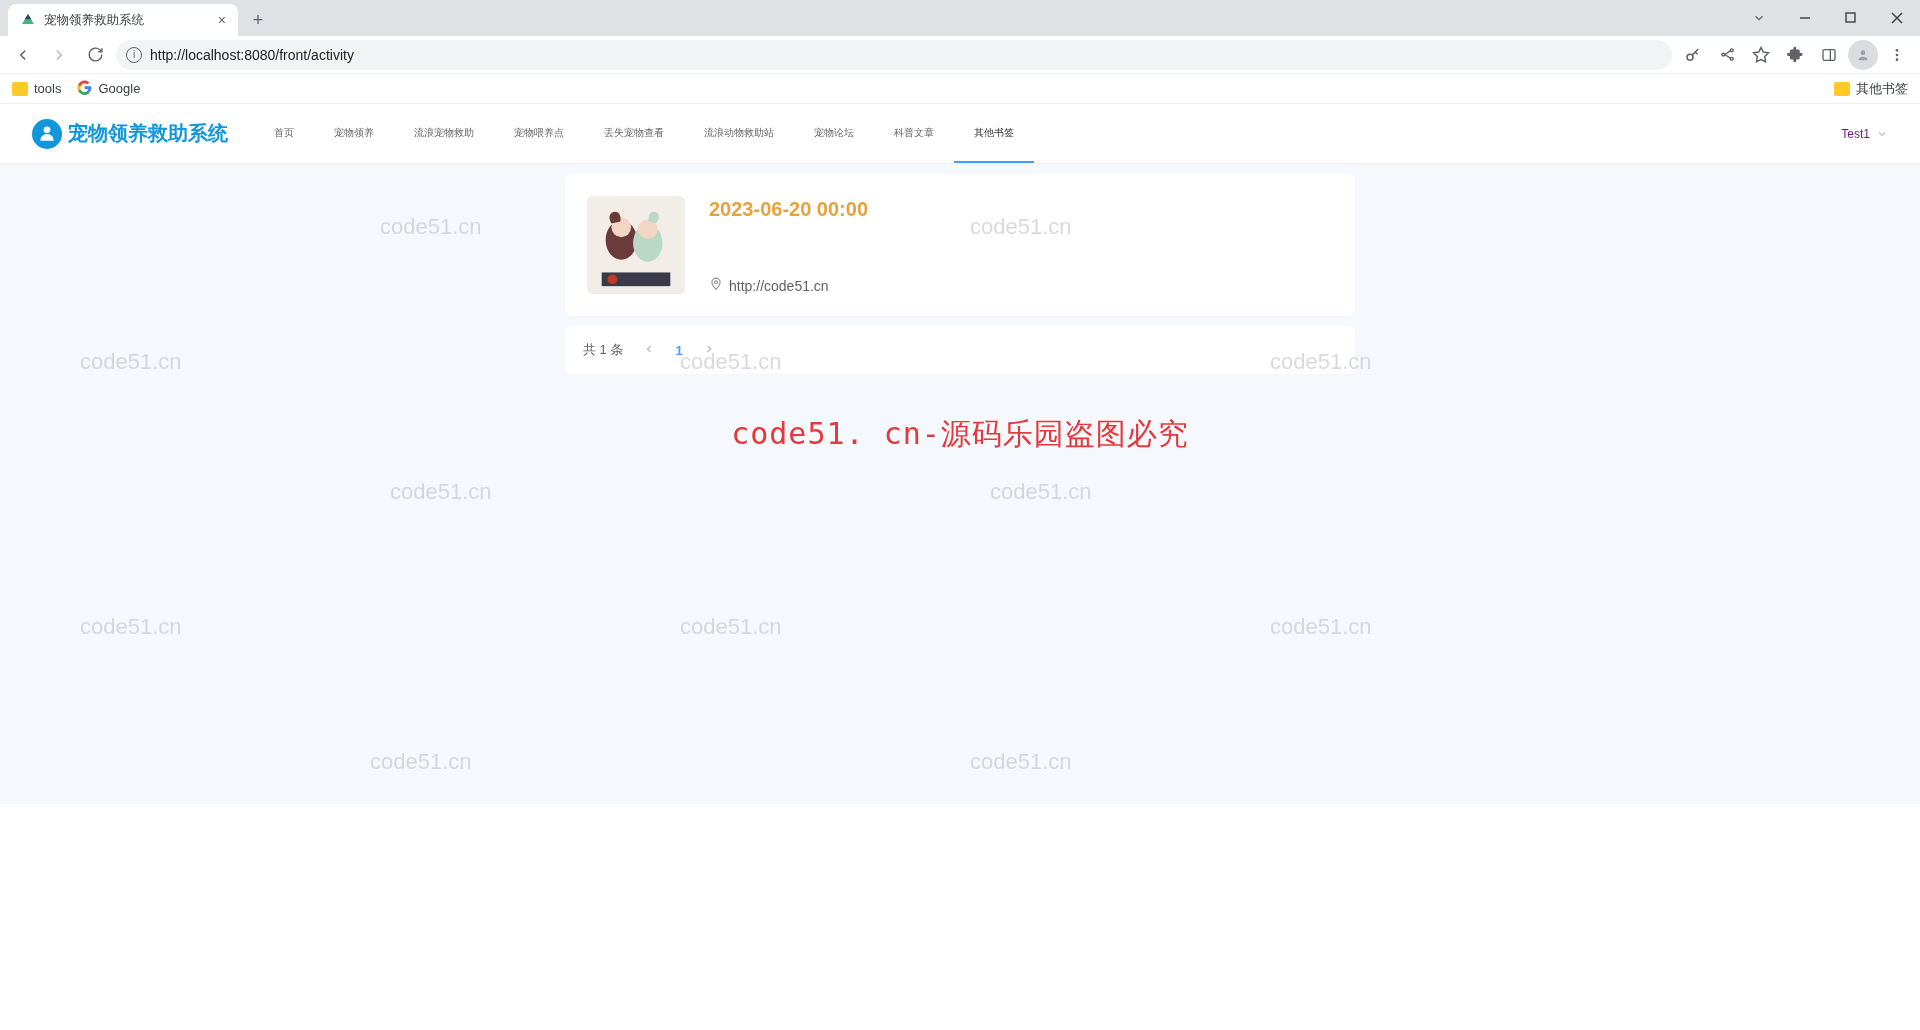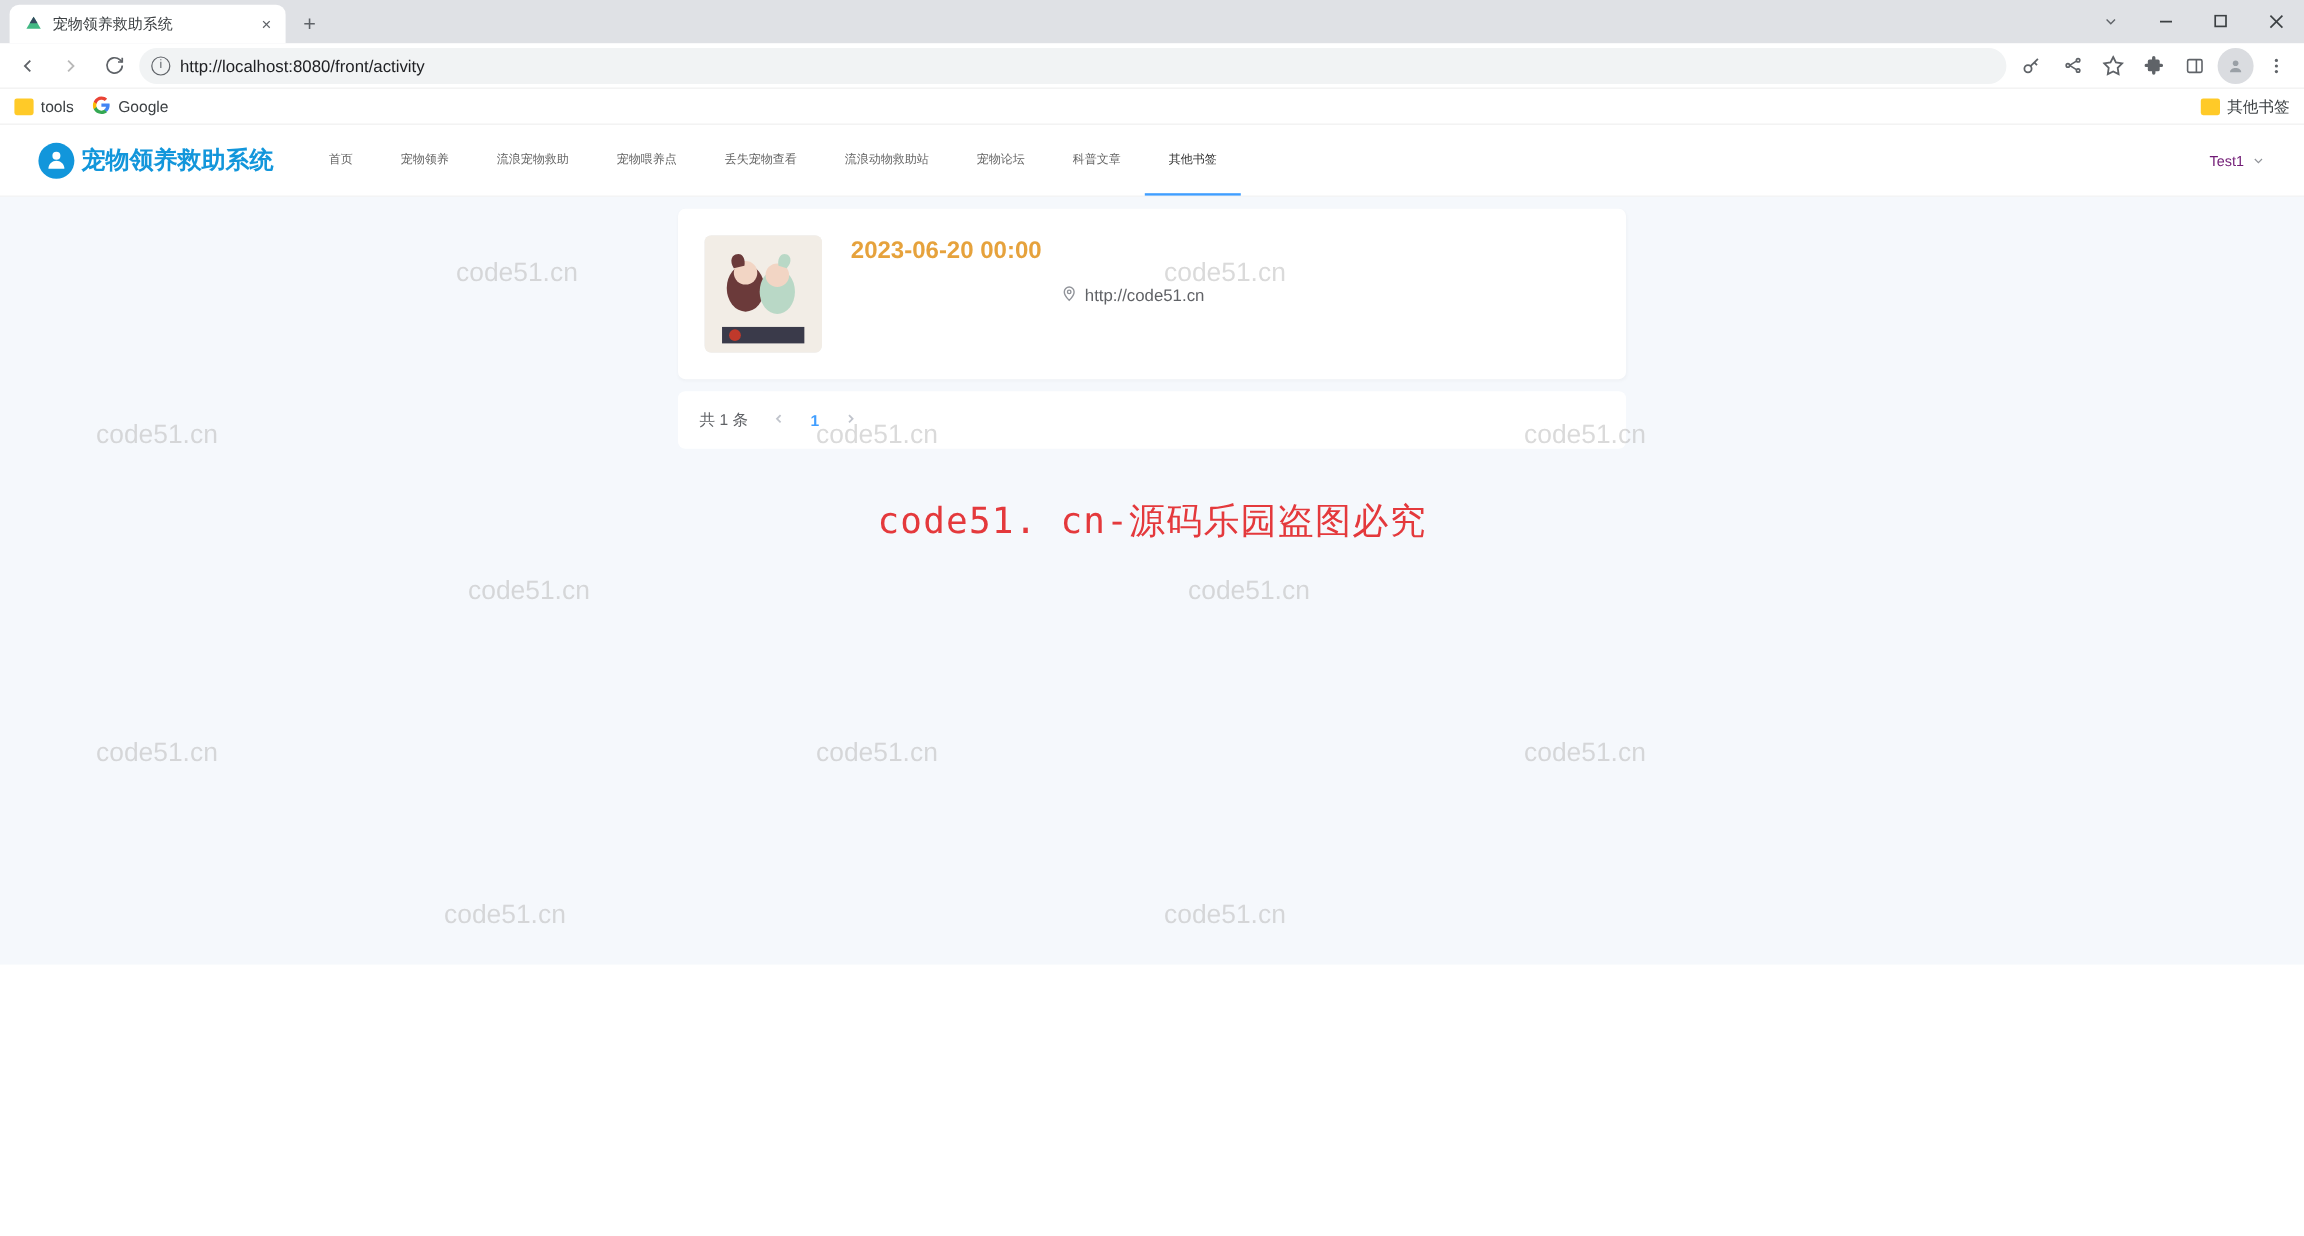--- a/index.html
+++ b/index.html
@@ -40,21 +40,21 @@
   .nav-menu a { display: flex; align-items: center; height: 100%; padding: 0 20px; color: #666; text-decoration: none; font-size: 10px; cursor: pointer; border-bottom: 2px solid transparent; }
   .nav-menu a.active { color: #333; border-bottom-color: #409eff; font-weight: 500; }
   .user-drop { margin-left: auto; display: flex; align-items: center; gap: 6px; color: #701a75; cursor: pointer; font-size: 12px; }
 
   .page-body { background: #f5f8fc; padding: 10px 0 60px; min-height: 640px; }
   .container { width: 790px; margin: 0 auto; }
 
   .card { background: #fff; border-radius: 6px; padding: 22px; display: flex; gap: 24px; box-shadow: 0 1px 3px rgba(0,0,0,0.03); margin-bottom: 10px; }
   .card-thumb { width: 98px; height: 98px; border-radius: 6px; overflow: hidden; background: #eee; flex-shrink: 0; }
   .card-thumb svg { width: 100%; height: 100%; display: block; }
-  .card-body { flex: 1; display: flex; gap: 16px; padding-top: 2px; }
+  .card-body { flex: 1; display: flex; flex-direction: column; gap: 16px; padding-top: 2px; justify-content: space-between; }
   .card-date { color: #e6a23c; font-size: 20px; font-weight: 700; }
   .card-title { font-size: 16px; color: #303133; }
   .card-loc { display: flex; align-items: center; gap: 6px; color: #606266; font-size: 14px; }
   .pin-icon { color: #909399; }
 
   .pagination { background: #fff; border-radius: 6px; height: 48px; display: flex; align-items: center; padding: 0 18px; gap: 14px; font-size: 13px; color: #606266; }
   .pag-btn { color: #c0c4cc; cursor: pointer; padding: 0 6px; }
   .pag-page.active { color: #409eff; font-weight: 600; }
 
   .center-warning { position: absolute; left: 50%; top: 310px; transform: translateX(-50%); font-size: 30px; color: #e4393c; font-weight: 500; font-family: monospace, "Microsoft YaHei"; letter-spacing: 1px; pointer-events: none; z-index: 50; }

